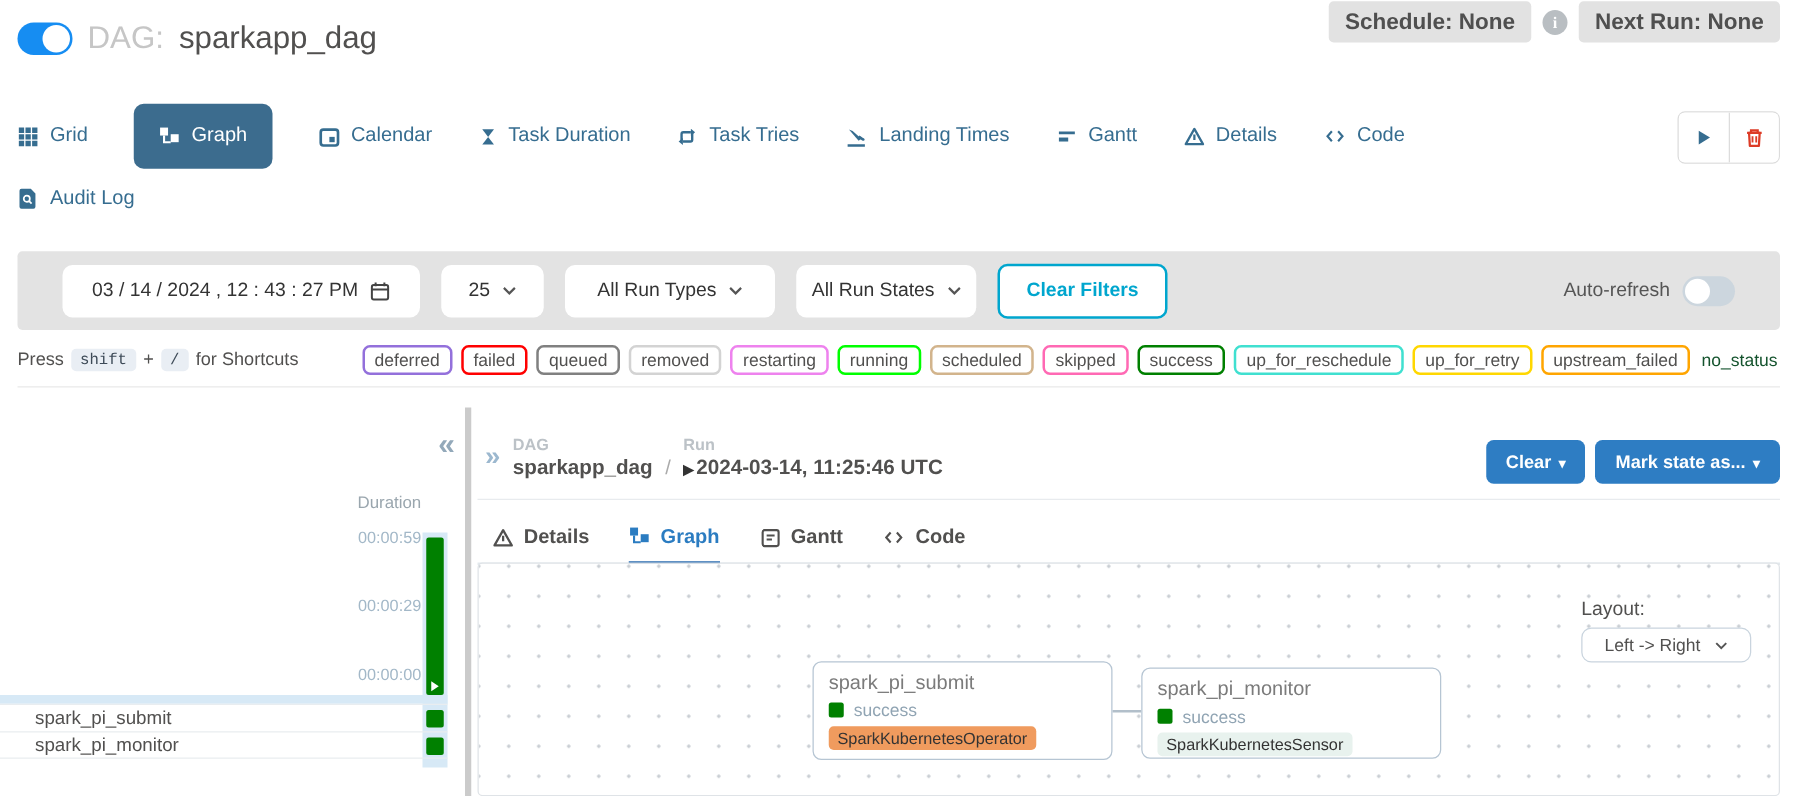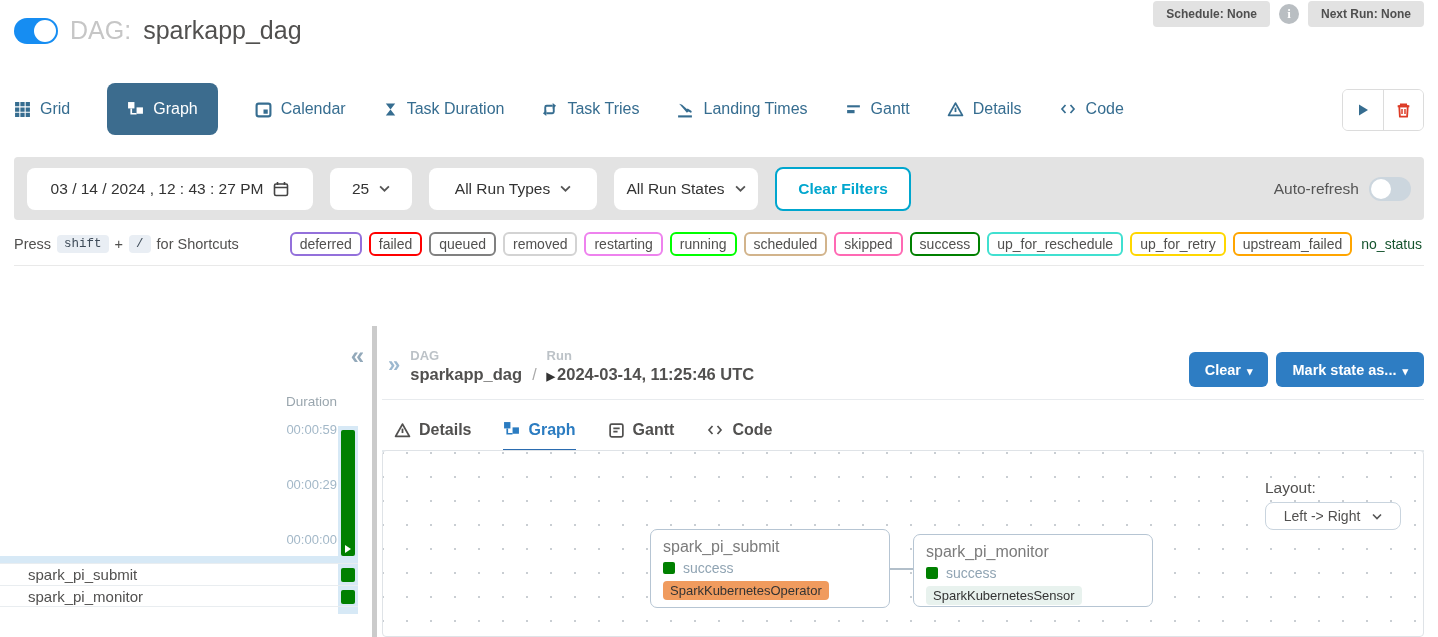--- a/index.html
+++ b/index.html
@@ -11,36 +11,36 @@
   .app { position:relative; width:1438px; height:637px; background:#fff; }
 
   
   .topbar { height:66px; padding:16px 14px 0; display:flex; align-items:flex-start; }
   .dag-title { display:flex; align-items:center; gap:12px; }
   .toggle { position:relative; width:44px; height:26px; border-radius:13px; background:#168df2; cursor:pointer; flex:none; }
   .toggle .knob { position:absolute; top:2px; right:2px; width:22px; height:22px; border-radius:50%; background:#fff; }
   .dag-label { font-size:25px; color:#c6c6c6; }
   .dag-name  { font-size:25px; color:#51504f; }
   .top-badges { position:absolute; top:1px; right:14px; display:flex; align-items:center; gap:9px; }
-  .badge-gray { background:#e2e2e2; color:#4f4f4f; font-weight:bold; font-size:12px; padding:6px 13px; border-radius:4px; }
+  .badge-gray { background:#e2e2e2; color:#4f4f4f; font-weight:bold; font-size:18px; padding:6px 13px; border-radius:4px; }
   .info-icon { width:20px; height:20px; border-radius:50%; background:#b9bec2; color:#fff; font-size:13px; font-weight:bold; display:flex; align-items:center; justify-content:center; font-family:"Liberation Serif", serif; }
 
   
   .dag-nav { margin-top:17px; position:relative; }
   .nav-row { display:flex; align-items:center; gap:37px; padding:0 14px; height:52px; position:relative; }
   .nav-row.second { height:40px; margin-top:4px; }
   .nav-tab { display:flex; align-items:center; gap:9px; color:#366d90; font-size:16px; cursor:pointer; white-space:nowrap; }
   .nav-tab svg { flex:none; }
   .nav-tab.active { background:#3c6c8e; color:#fff; border-radius:8px; padding:0 20px; height:52px; }
   .nav-actions { position:absolute; right:14px; top:6px; display:flex; border:1px solid #dcdcdc; border-radius:6px; overflow:hidden; background:#fff; }
   .nav-action-btn { width:40px; height:40px; display:flex; align-items:center; justify-content:center; cursor:pointer; background:#fff; }
   .nav-action-btn + .nav-action-btn { border-left:1px solid #dcdcdc; }
 
   
-  .filter-bar { margin:22px 14px 0; height:63px; background:#e3e3e3; border-radius:4px; display:flex; align-items:center; gap:17px; padding:0 13px; }
+  .filter-bar { margin:22px 14px 0; height:63px; background:#e3e3e3; border-radius:4px; display:flex; align-items:center; gap:17px; padding:0 36px; }
   .f-input { background:#fff; border-radius:8px; height:42px; display:flex; align-items:center; justify-content:center; gap:10px; font-size:15.5px; color:#333; cursor:pointer; }
   .f-datetime { width:286px; }
   .f-pagesize { width:82px; }
   .f-runtypes { width:168px; }
   .f-runstates { width:144px; }
   .btn-clear-filters { width:136px; height:44px; background:#fff; border:2px solid #00a6ce; border-radius:8px; color:#00a6ce; font-weight:bold; font-size:15.5px; display:flex; align-items:center; justify-content:center; cursor:pointer; }
   .f-spacer { flex:1; }
   .auto-refresh { display:flex; align-items:center; gap:10px; color:#555; font-size:15.5px; }
   .toggle-off { position:relative; width:42px; height:24px; border-radius:12px; background:#ccd6de; cursor:pointer; }
   .toggle-off .knob { position:absolute; top:2px; left:2px; width:20px; height:20px; border-radius:50%; background:#fff; }
@@ -223,20 +223,32 @@
         <div class="nav-action-btn">
           <span>
               <svg width="17" height="17" viewBox="0 0 16 16" fill="none" stroke="#dd3b26">
                 <path d="M2.5 4h11" stroke-width="1.7"></path>
                 <path d="M5.5 4V2.2h5V4" stroke-width="1.7"></path>
                 <path d="M4 4l.6 9.8h6.8L12 4z" stroke-width="1.7" stroke-linejoin="round"></path>
                 <path d="M6.6 6.5v4.8M9.4 6.5v4.8" stroke-width="1.4"></path>
               </svg>
             </span>
         </div>
+      </div>
+    </div>
+    <div class="nav-row second">
+      <div class="nav-tab">
+        <span>
+            <svg width="17" height="18" viewBox="0 0 16 16">
+              <path d="M3 0.5h7L13.5 4v10a1.5 1.5 0 0 1-1.5 1.5H3A1.5 1.5 0 0 1 1.5 14V2A1.5 1.5 0 0 1 3 0.5z" fill="currentColor"></path>
+              <circle cx="7" cy="8" r="2.3" fill="none" stroke="#fff" stroke-width="1.3"></circle>
+              <path d="M8.8 9.8l1.8 1.8" stroke="#fff" stroke-width="1.3"></path>
+            </svg>
+          </span>
+        <span>Audit Log</span>
       </div>
     </div>
   </nav>
 
   <div class="filter-bar">
     <div class="f-input f-datetime">
       <span>03 / 14 / 2024 ,  12 : 43 : 27  PM</span>
       <span>
           <svg width="16" height="16" viewBox="0 0 16 16" fill="none" stroke="#444">
             <rect x="1.5" y="3" width="13" height="11.5" rx="1.5" stroke-width="1.6"></rect>

